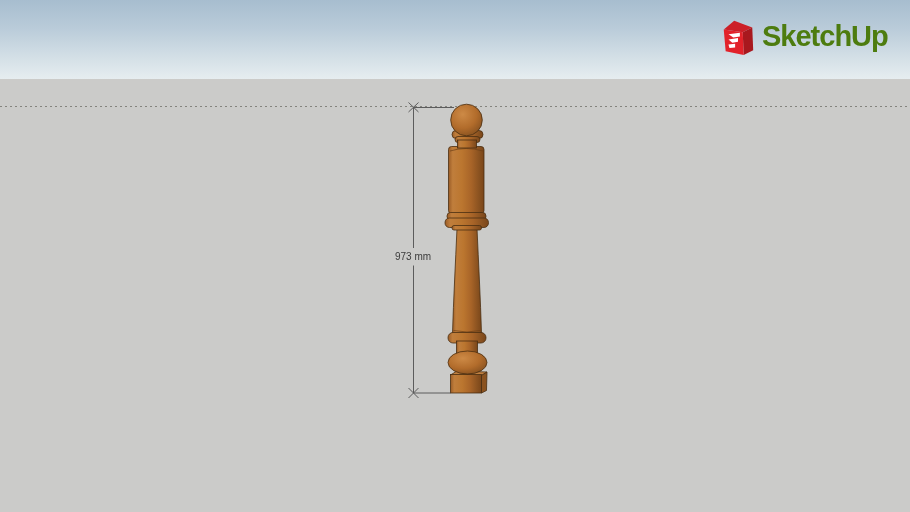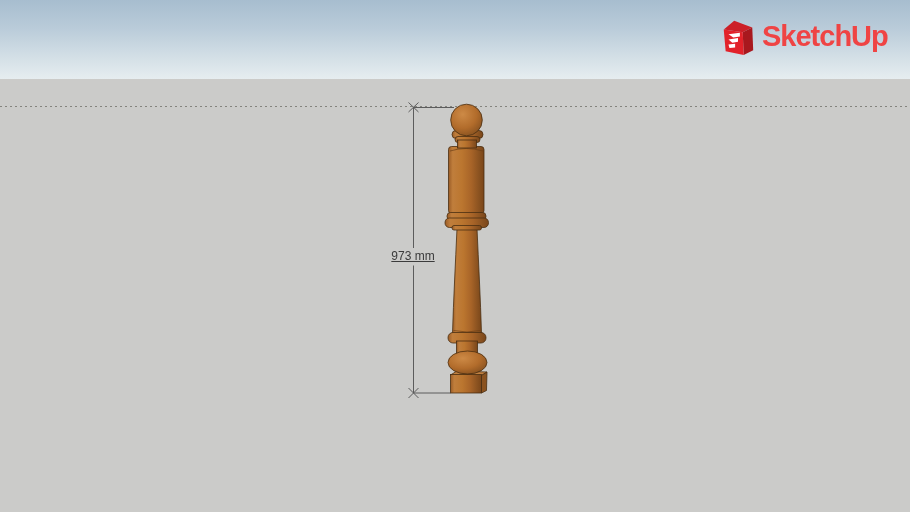--- a/index.html
+++ b/index.html
@@ -12,26 +12,26 @@
   .ground{position:absolute;left:0;top:79px;width:910px;height:433px;background:#cbcbc9;}
 
   
   .guide-dash{position:absolute;left:0;top:106px;width:910px;height:1px;
       background:repeating-linear-gradient(90deg,#83837d 0 2px,rgba(0,0,0,0) 2px 5px);}
 
   svg.layer{position:absolute;left:0;top:0;}
   svg.nopointer{pointer-events:none;}
 
   .dim-label{position:absolute;left:413px;top:256px;transform:translate(-50%,-50%);
-      font-size:12px;color:#3b3b3b;white-space:nowrap;letter-spacing:0px;text-decoration:underline;}
+      font-size:10px;color:#3b3b3b;white-space:nowrap;letter-spacing:0px;}
 
   
   .logo{position:absolute;left:719px;top:16px;display:flex;align-items:center;
         gap:5px;text-decoration:none;}
-  .logo-text{font-size:29px;font-weight:bold;color:#ef4444;letter-spacing:-1px;
+  .logo-text{font-size:29px;font-weight:bold;color:#4d7c0f;letter-spacing:-1px;
         line-height:1;padding-bottom:2px;}
 </style>
 </head>
 <body>
 
 <div class="stage">
 
   <div class="sky"></div>
   <div class="ground"></div>
   <div class="guide-dash"></div>

